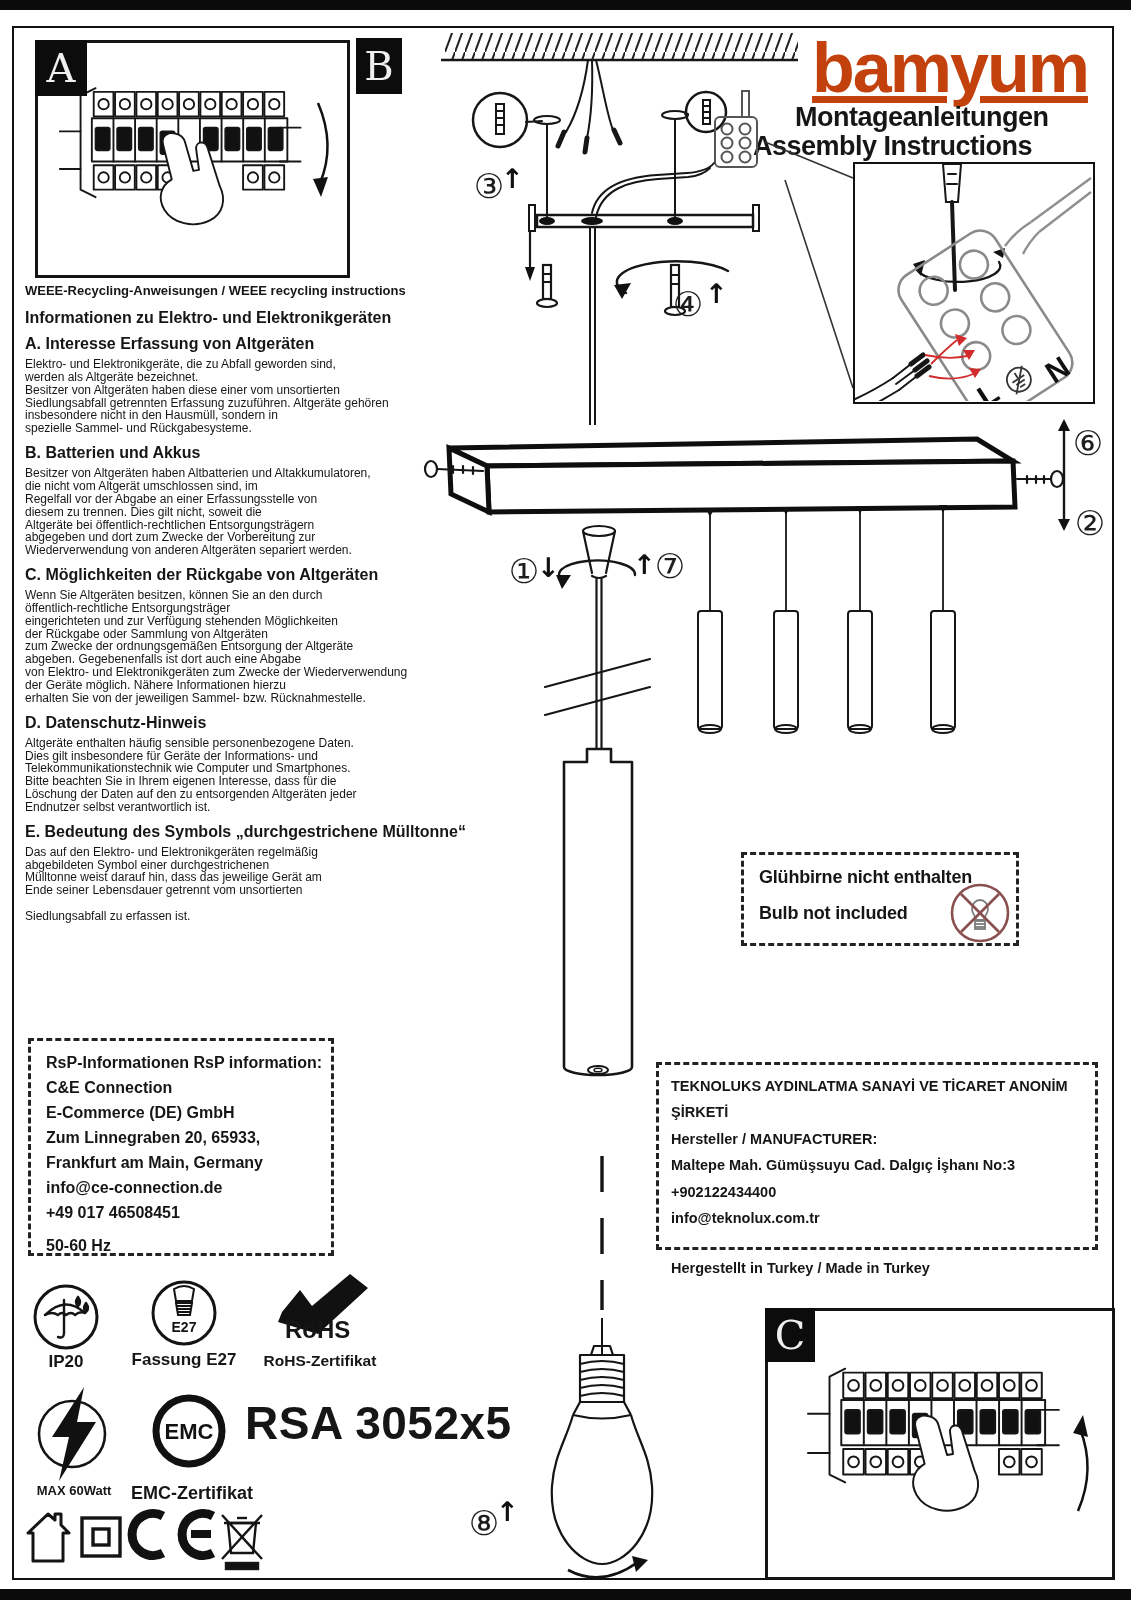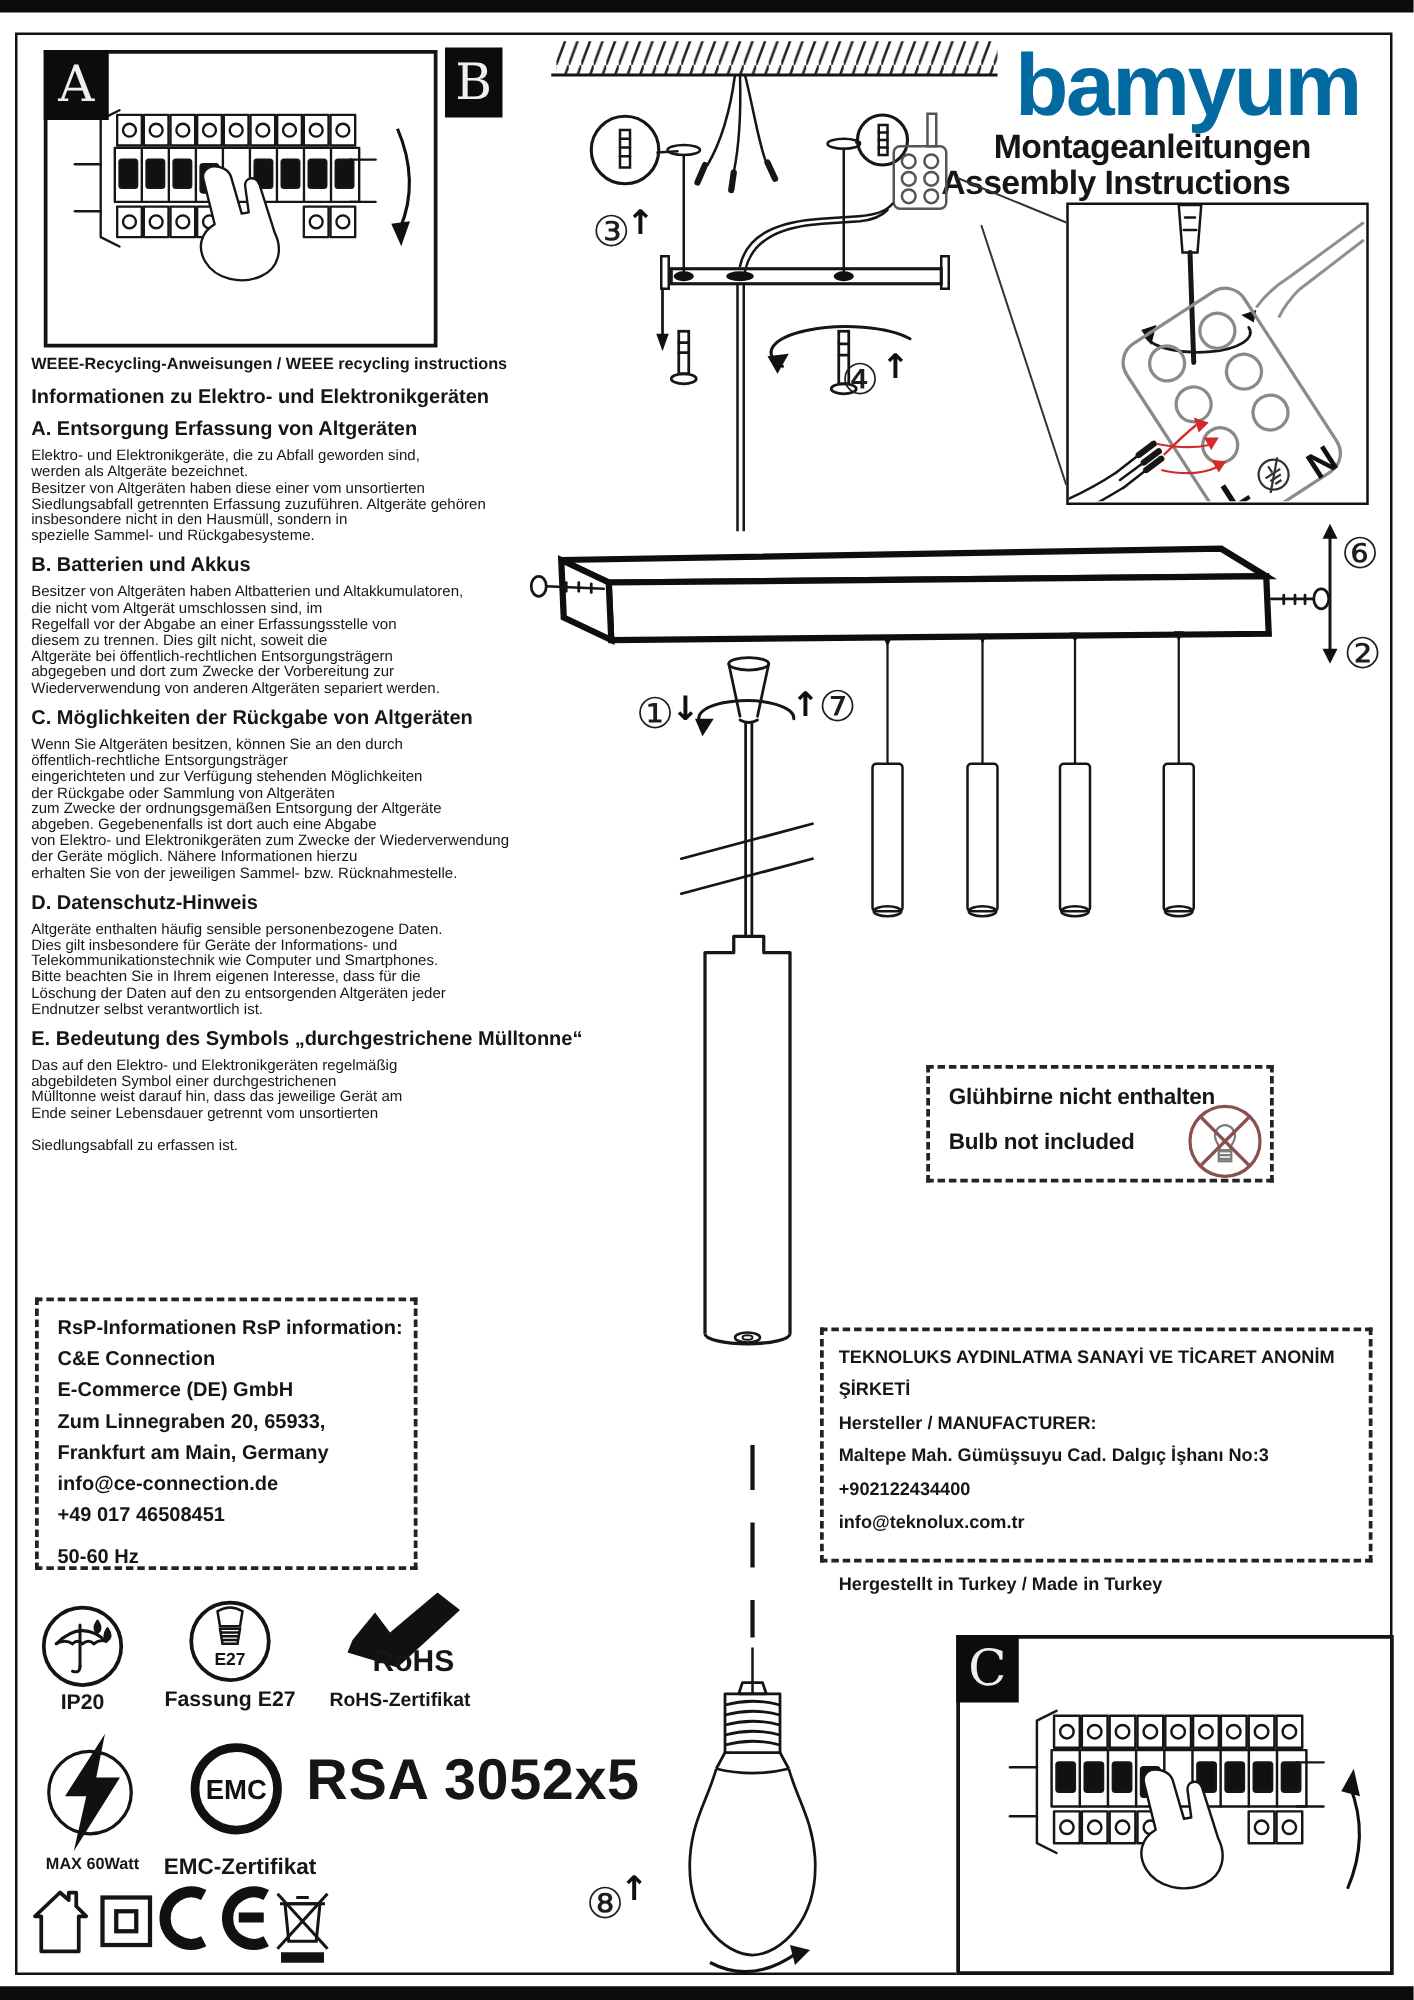--- a/index.html
+++ b/index.html
@@ -5,21 +5,21 @@
   html,body{margin:0;padding:0;background:#fff;}
   body{width:1131px;height:1600px;position:relative;overflow:hidden;
        font-family:"Liberation Sans",sans-serif;color:#161616;}
   .abs{position:absolute;}
   .bar{background:#0b0b0b;}
   .pageborder{border:2px solid #111;}
   .panelbox{border:3px solid #141414;background:#fff;}
   .blacklabel{background:#0c0c0c;color:#efefef;font-family:"DejaVu Serif",serif;
               display:flex;align-items:center;justify-content:center;font-size:40px;font-weight:400;}
   .dashedbox{border:3px dashed #232323;background:#fff;}
-  .brand{color:#0369a1;font-weight:700;font-size:70px;letter-spacing:-2px;text-align:center;}
+  .brand{color:#c2410c;font-weight:700;font-size:70px;letter-spacing:-2px;text-align:center;text-decoration:underline;}
   .subt{font-weight:700;font-size:27px;text-align:left;letter-spacing:-0.5px;}
   .weee{width:462px;font-size:12px;line-height:1.07;}
   .weee .ttl{font-weight:700;font-size:13px;margin:0 0 11px 0;}
   .weee h4{font-weight:700;font-size:16px;margin:9px 0 6px 0;}
   .weee p{margin:0 0 2px 0;white-space:pre-line;}
   .step{font-family:"DejaVu Sans",sans-serif;font-size:34px;line-height:38px;width:38px;
         text-align:center;color:#1d1d1d;}
   .arw{font-family:"DejaVu Sans",sans-serif;font-size:27px;font-weight:700;color:#101010;line-height:30px;}
   .notice1{font-size:18px;font-weight:600;letter-spacing:-0.2px;}
   .rsp{font-size:16px;font-weight:700;line-height:1.56;}
@@ -117,21 +117,21 @@
   <span data-name="panel-b-letter">B</span>
 </div>
 
 <div class="abs brand" data-name="brand-logo" style="left:800px;top:28px;width:300px;">bamyum</div>
 <div class="abs subt" data-name="subtitle-de" style="left:795px;top:102px;width:310px;">Montageanleitungen</div>
 <div class="abs subt" data-name="subtitle-en" style="left:753px;top:131px;width:310px;">Assembly Instructions</div>
 
 <div class="abs weee" data-name="weee-text-block" style="left:25px;top:284px;">
   <div class="ttl" data-name="weee-title">WEEE-Recycling-Anweisungen / WEEE recycling instructions</div>
   <h4 data-name="weee-heading-info">Informationen zu Elektro- und Elektronikgeräten</h4>
-  <h4 data-name="weee-heading-a">A. Entsorgung Erfassung von Altgeräten</h4>
+  <h4 data-name="weee-heading-a">A. Interesse Erfassung von Altgeräten</h4>
   <p data-name="weee-body-a">Elektro- und Elektronikgeräte, die zu Abfall geworden sind,
  werden als Altgeräte bezeichnet.
 Besitzer von Altgeräten haben diese einer vom unsortierten
 Siedlungsabfall getrennten Erfassung zuzuführen. Altgeräte gehören
 insbesondere nicht in den Hausmüll, sondern in
 spezielle Sammel- und Rückgabesysteme.</p>
   <h4 data-name="weee-heading-b">B. Batterien und Akkus</h4>
   <p data-name="weee-body-b">Besitzer von Altgeräten haben Altbatterien und Altakkumulatoren,
  die nicht vom Altgerät umschlossen sind, im
 Regelfall vor der Abgabe an einer Erfassungsstelle von
@@ -426,21 +426,21 @@
       <line x1="27" y1="30" x2="41" y2="30"></line>
       <line x1="27.5" y1="33" x2="40.5" y2="33"></line>
   </g>
   <text x="34" y="53" text-anchor="middle" font-size="14" font-weight="700" fill="#141414" font-family="Liberation Sans, sans-serif" data-name="e27-badge">E27</text>
 </svg>
 <div class="abs certlbl" data-name="e27-label" style="left:118px;top:1350px;width:132px;">Fassung E27</div>
 
 <svg class="abs" data-name="rohs-check-icon" style="left:276px;top:1272px;" width="96" height="64" viewBox="0 0 96 64">
   <path d="M 6,40 L 24,18 L 36,34 L 74,2 L 92,16 L 42,62 L 2,50 Z" fill="#111" stroke="none"></path>
 </svg>
-<div class="abs rohsword" data-name="rohs-word" style="left:298px;top:1316px;">RoHS</div>
+<div class="abs rohsword" data-name="rohs-word" style="left:285px;top:1316px;">RoHS</div>
 <div class="abs certlbl" data-name="rohs-cert-label" style="left:255px;top:1352px;width:130px;font-size:15.5px;">RoHS-Zertifikat</div>
 
 <svg class="abs" data-name="max-watt-lightning-icon" style="left:32px;top:1385px;" width="80" height="98" viewBox="0 0 80 98">
   <circle cx="40" cy="49" r="33" stroke="#141414" stroke-width="2.6" fill="none"></circle>
   <path d="M 52,2 L 20,52 L 37,52 L 27,96 L 64,37 L 45,37 Z" fill="#111" stroke="none"></path>
 </svg>
 <div class="abs certlbl" data-name="max-watt-label" style="left:14px;top:1483px;width:120px;font-size:13px;">MAX 60Watt</div>
 
 <svg class="abs" data-name="emc-icon" style="left:150px;top:1392px;" width="78" height="78" viewBox="0 0 78 78">
   <circle cx="39" cy="39" r="33" stroke="#111" stroke-width="7" fill="none"></circle>

